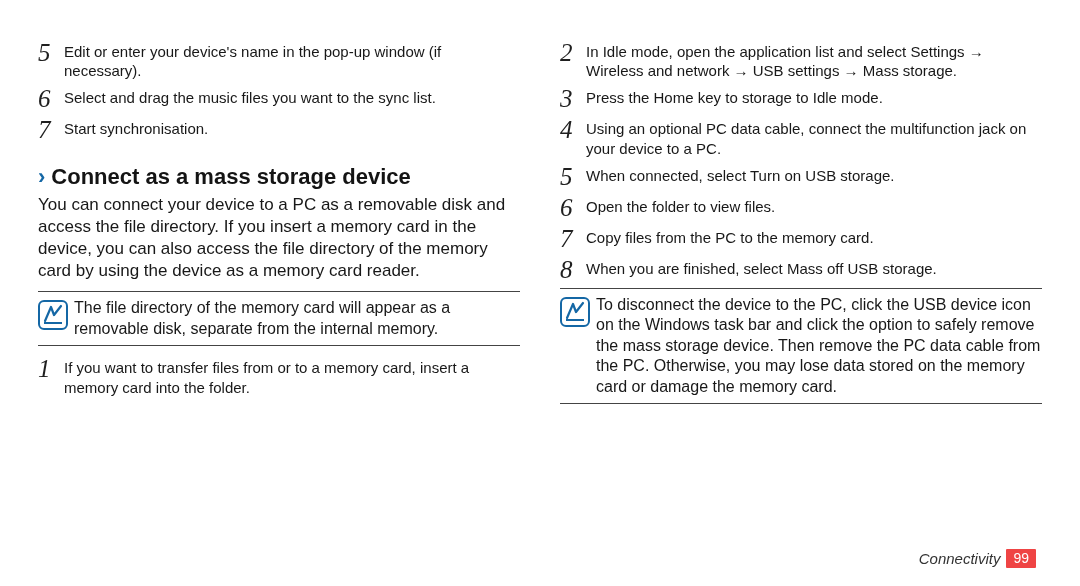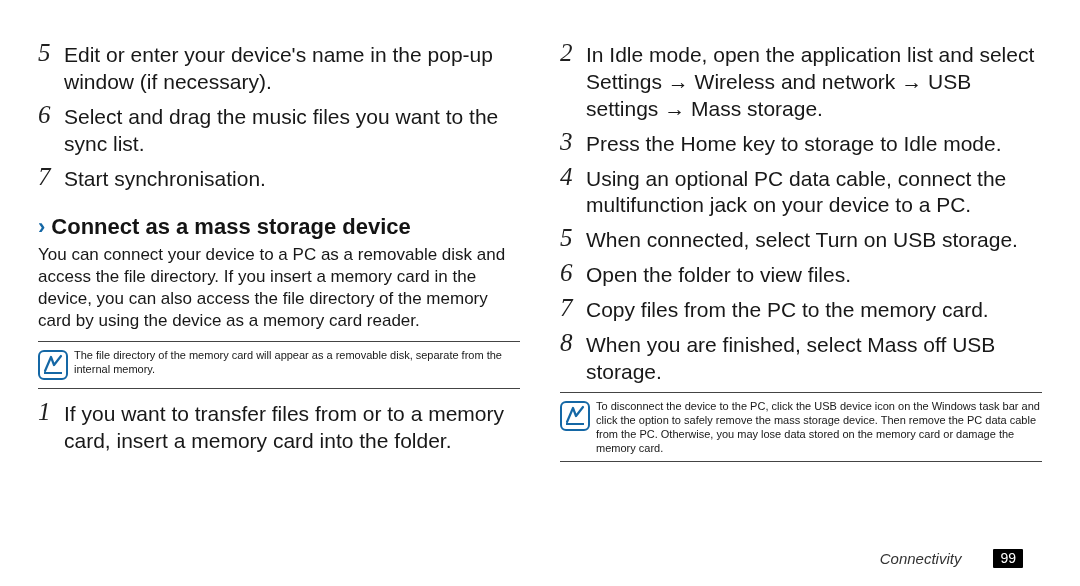--- a/index.html
+++ b/index.html
@@ -39,21 +39,21 @@
     font-size: 25px;
     line-height: 1;
     color: #1f1f1f;
     width: 26px;
     flex: 0 0 26px;
     text-align: left;
     padding-top: 0px;
   }
   .step-body {
     flex: 1;
-    font-size: 21px;
+    font-size: 15px;
     line-height: 1.28;
     padding-top: 2px;
   }
   .step-body .bold { font-weight: 400; margin-top: 12px; }
 
   
   .sect-heading {
     display: flex;
     align-items: center;
     margin-top: 22px;
@@ -90,41 +90,40 @@
     flex: 0 0 36px;
     width: 36px;
     height: 32px;
     margin-top: 2px;
     display: flex;
     align-items: flex-start;
     justify-content: flex-start;
   }
   .note-body {
     flex: 1;
-    font-size: 11px;
+    font-size: 16px;
     line-height: 1.28;
   }
 
   
   .footer {
     position: absolute;
     bottom: 18px;
-    right: 57px;
+    right: 44px;
     display: flex;
     align-items: center;
     font-size: 15px;
-    gap: 26px;
   }
   .footer .sec {
     font-style: italic;
     color: #333;
     margin-right: 6px;
   }
   .footer .pg {
-    background: #000000;
+    background: #ef4444;
     color: #fff;
     padding: 1px 7px 2px 7px;
     font-size: 14px;
     font-style: normal;
     border-radius: 1px;
   }
 </style>
 </head>
 <body>
 

